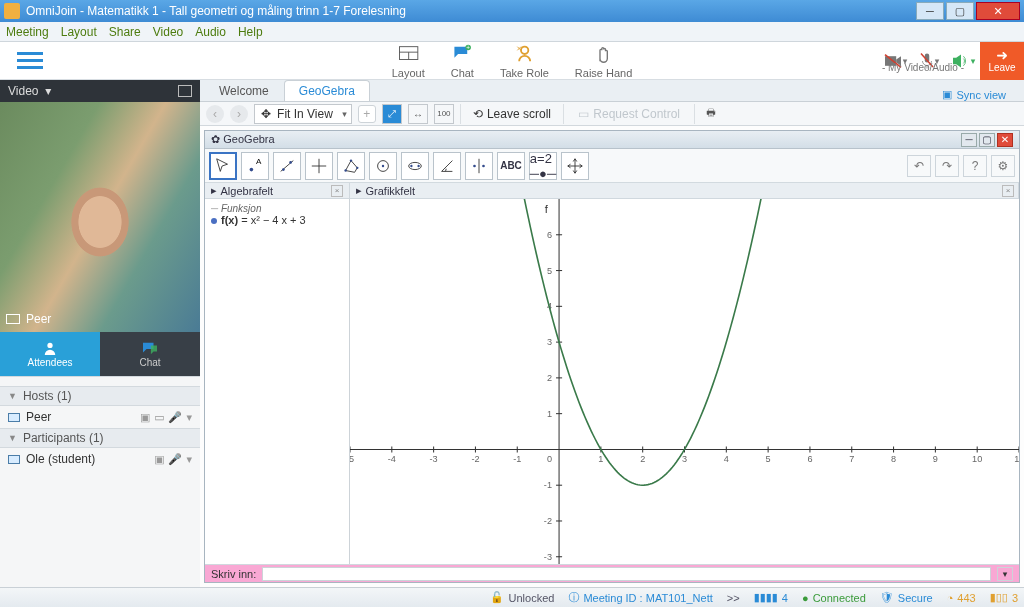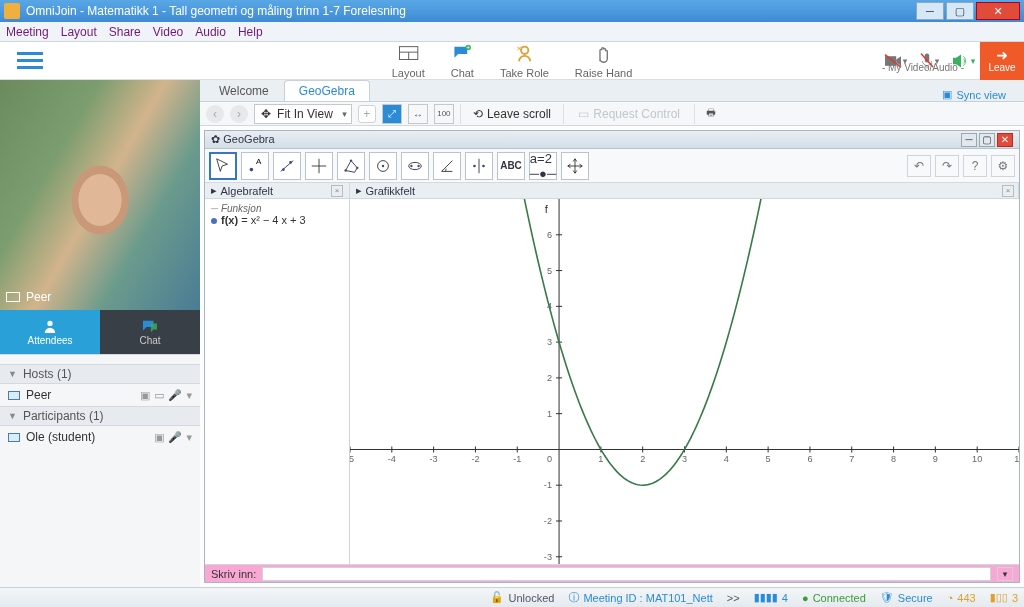--- a/index.html
+++ b/index.html
@@ -6,21 +6,21 @@
   body { width:1024px; height:607px; background:#fff; overflow:hidden; font-size:12px; color:#333; }
   
   .titlebar { height:22px; background:linear-gradient(#5aa7e6,#3e8bd4); display:flex; align-items:center; padding:0 4px; color:#fff; }
   .titlebar .icon { width:16px; height:16px; background:#f0b040; margin-right:6px; border-radius:2px; }
   .titlebar .title { flex:1; font-size:12px; }
   .titlebar .winbtns { display:flex; gap:2px; }
   .titlebar .winbtn { width:28px; height:18px; display:flex; align-items:center; justify-content:center; background:#d6e7f7; color:#333; border:1px solid #8ab; font-size:11px; }
   .titlebar .winbtn.close { background:#e04b3a; color:#fff; border-color:#a02; width:44px; }
   
   .menubar { height:20px; background:#f0f4f8; border-bottom:1px solid #cfd6dc; display:flex; align-items:center; padding:0 6px; gap:12px; font-size:12px; }
-  .menubar span{ color:#701a75; cursor:default; }
+  .menubar span{ color:#4d7c0f; cursor:default; }
   
   .toolbar { height:38px; background:#fff; border-bottom:1px solid #d7dde2; display:flex; align-items:center; position:relative; }
   .hamburger { width:60px; height:100%; display:flex; align-items:center; justify-content:center; }
   .hamburger div{ width:26px; height:3px; background:#2a8bd6; box-shadow:0 -7px #2a8bd6, 0 7px #2a8bd6; }
   .tool-center { position:absolute; left:50%; transform:translateX(-50%); display:flex; gap:26px; align-items:flex-end; }
   .tool-center .tool{ text-align:center; font-size:11px; color:#666; }
   .tool-center .tico{ width:22px; height:22px; margin:0 auto 2px; }
   .tool-right { position:absolute; right:0; display:flex; align-items:center; height:100%; }
   .tool-right .rbtn{ width:34px; height:38px; display:flex; align-items:center; justify-content:center; color:#777; font-size:16px;}
   .tool-right .leave{ width:44px; height:38px; background:#f05a28; color:#fff; display:flex; flex-direction:column; align-items:center; justify-content:center; font-size:10px;}
@@ -197,20 +197,24 @@
       </div>
   </div>
   <div class="tool-right" style="right:50px; height:auto; bottom:2px; top:auto; position:absolute;">
       <div class="mva">- My Video/Audio -</div>
     </div>
 </div>
 
 <div class="columns">
 
   <div class="leftcol">
+    <div class="video-hdr">
+      <span><span>Video</span> &nbsp;▾</span>
+      <span class="pop"></span>
+    </div>
     <div class="video-frame">
       <div class="mapbg"></div>
       <div class="person"></div>
       <div class="video-label">
           <span class="mon"></span>
           <span>Peer</span>
         </div>
     </div>
     <div class="side-btn-row">
       <div class="side-btn active">

